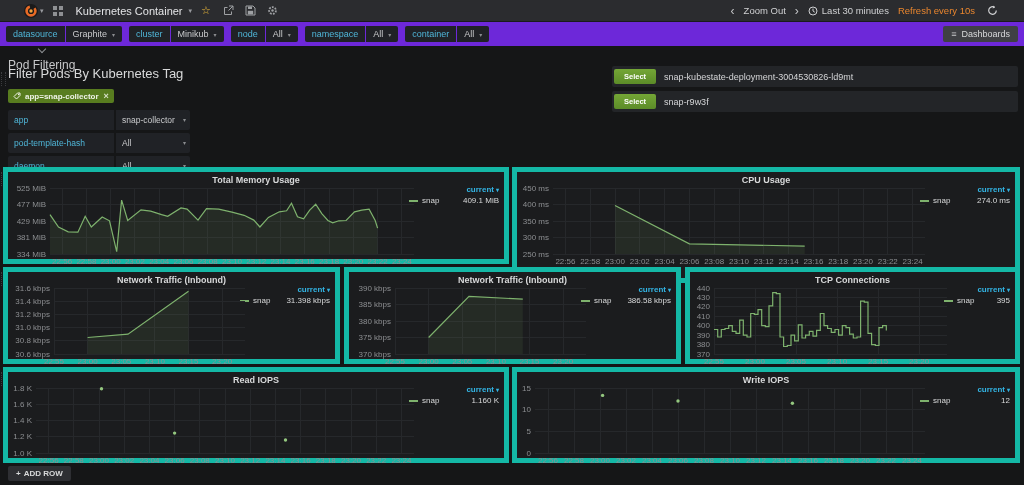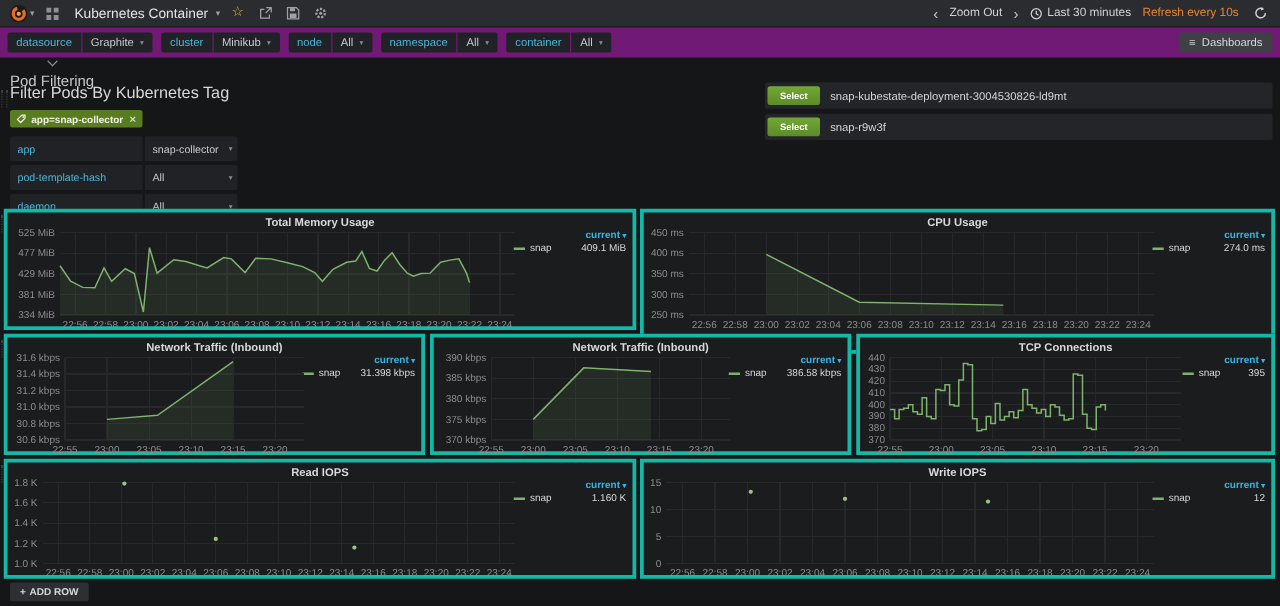--- a/index.html
+++ b/index.html
@@ -1,30 +1,30 @@
 <!DOCTYPE html>
 <html><head>
 <meta charset="utf-8">
 <style>
   html,body{margin:0;padding:0;}
   body{width:1024px;height:485px;background:#151617;font-family:"Liberation Sans",sans-serif;position:relative;overflow:hidden;color:#d8d9da;}
   
-  .navbar{position:absolute;top:0;left:0;right:0;height:22px;background:#2b2c2f;border-bottom:1px solid #1a1b1d;display:flex;align-items:center;padding:0 8px;box-sizing:border-box;}
+  .navbar{position:absolute;top:0;left:0;right:0;height:22px;background:#2b2c2f;border-bottom:1px solid #1a1b1d;display:flex;align-items:center;padding:0 24px;box-sizing:border-box;}
   .nav-left{display:flex;align-items:center;gap:6px;}
   .logo-wrap{display:flex;align-items:center;gap:2px;cursor:pointer;}
   .nav-title{font-size:11px;color:#e3e4e6;margin-left:4px;}
   .nav-caret{font-size:7px;color:#9a9ca0;}
   .nav-iconbtn{display:flex;align-items:center;justify-content:center;width:16px;height:16px;cursor:pointer;}
   .star{color:#eab839;font-size:11px;line-height:1;}
   .nav-right{margin-left:auto;display:flex;align-items:center;gap:9px;font-size:9.5px;color:#d0d1d3;}
   .chev{color:#c4c5c7;font-size:12px;line-height:1;cursor:pointer;}
   .tr-orange{color:#e9862e;}
   .clockgrp{display:flex;align-items:center;gap:4px;}
   
-  .submenu{position:absolute;top:22px;left:0;right:0;height:24px;display:flex;align-items:center;padding:0 6px;gap:7px;box-sizing:border-box;background:#701a75;}
+  .submenu{position:absolute;top:22px;left:0;right:0;height:24px;display:flex;align-items:center;padding:0 6px;gap:7px;box-sizing:border-box;background:#6d28d9;}
   .var{display:flex;align-items:center;}
   .var-label{background:#202226;color:#4fb6d8;font-size:9px;padding:3px 7px;border-radius:2px 0 0 2px;}
   .var-value{background:#202226;color:#c9cacc;font-size:9px;padding:3px 7px;margin-left:1px;border-radius:0 2px 2px 0;display:flex;align-items:center;gap:5px;cursor:pointer;}
   .vcaret{font-size:6px;color:#8a8c8f;}
   .btn-dash{margin-left:auto;background:#3f4044;color:#d8d9da;font-size:9px;padding:3px 8px;border-radius:2px;display:flex;align-items:center;gap:5px;cursor:pointer;}
   .menu-ic{font-size:9px;color:#c7c8ca;}
   
   .row-title{position:absolute;top:49px;left:8px;display:flex;align-items:center;gap:6px;font-size:12px;color:#c7c8ca;cursor:pointer;flex-direction:column;}
   .chevdown{width:5px;height:5px;border-right:1px solid #8c8e91;border-bottom:1px solid #8c8e91;transform:rotate(45deg);display:inline-block;margin-top:-3px;}
   .drag-handle{position:absolute;width:3px;height:14px;left:1px;border-left:1px dotted #3c3d40;border-right:1px dotted #3c3d40;}
@@ -35,21 +35,21 @@
   .tagchip{display:inline-flex;align-items:center;gap:4px;background:#587c1f;border-radius:2px;padding:2px 5px;font-size:8px;font-weight:bold;color:#eef2e6;margin-bottom:7px;cursor:pointer;justify-content:flex-end;}
   .tag-x{color:#d7e0c8;font-size:9px;margin-left:1px;cursor:pointer;}
   .kvrow{display:flex;margin-bottom:3px;}
   .kbox{width:94px;background:#202226;color:#4fb6d8;font-size:8.5px;padding:5px 6px;border-radius:2px 0 0 2px;cursor:pointer;}
   .vbox{width:62px;background:#202226;color:#c9cacc;font-size:8.5px;padding:5px 6px;margin-left:2px;border-radius:0 2px 2px 0;position:relative;cursor:pointer;}
   .vbox .vcaret{position:absolute;right:4px;top:6px;}
   .podrow{display:flex;align-items:center;background:#232528;border-radius:2px;height:21px;margin-bottom:4px;cursor:default;}
   .btn-select{background:linear-gradient(#74a636,#5c8c28);color:#fff;font-size:7.5px;font-weight:bold;border-radius:2px;padding:3px 10px;margin:0 8px 0 2px;cursor:pointer;}
   .podname{font-size:9px;color:#d4d5d7;}
   
-  .panel{position:absolute;background:#1b1c1e;border:3px solid #14b8a6;box-sizing:border-box;}
+  .panel{position:absolute;background:#1b1c1e;border:5px solid #14b8a6;box-sizing:border-box;}
   .panel-title{font-size:9px;font-weight:bold;color:#d8d9da;text-align:center;padding-top:3px;height:11px;cursor:pointer;}
   .legend{position:absolute;top:13px;right:5px;width:90px;font-size:8px;}
   .lw70 .legend{width:66px;}
   .legend-head{color:#33b5e5;font-weight:bold;text-align:right;cursor:pointer;}
   .legend-head .lcaret{font-size:6px;margin-left:2px;}
   .legend-row{display:flex;align-items:center;gap:4px;margin-top:2px;color:#d8d9da;}
   .ldash{width:9px;height:2px;background:#7eb26d;flex:none;}
   .sval{margin-left:auto;}
   .plot{position:absolute;left:2px;top:12px;bottom:1px;right:92px;overflow:visible;cursor:crosshair;}
   .lw70 .plot{right:70px;}

